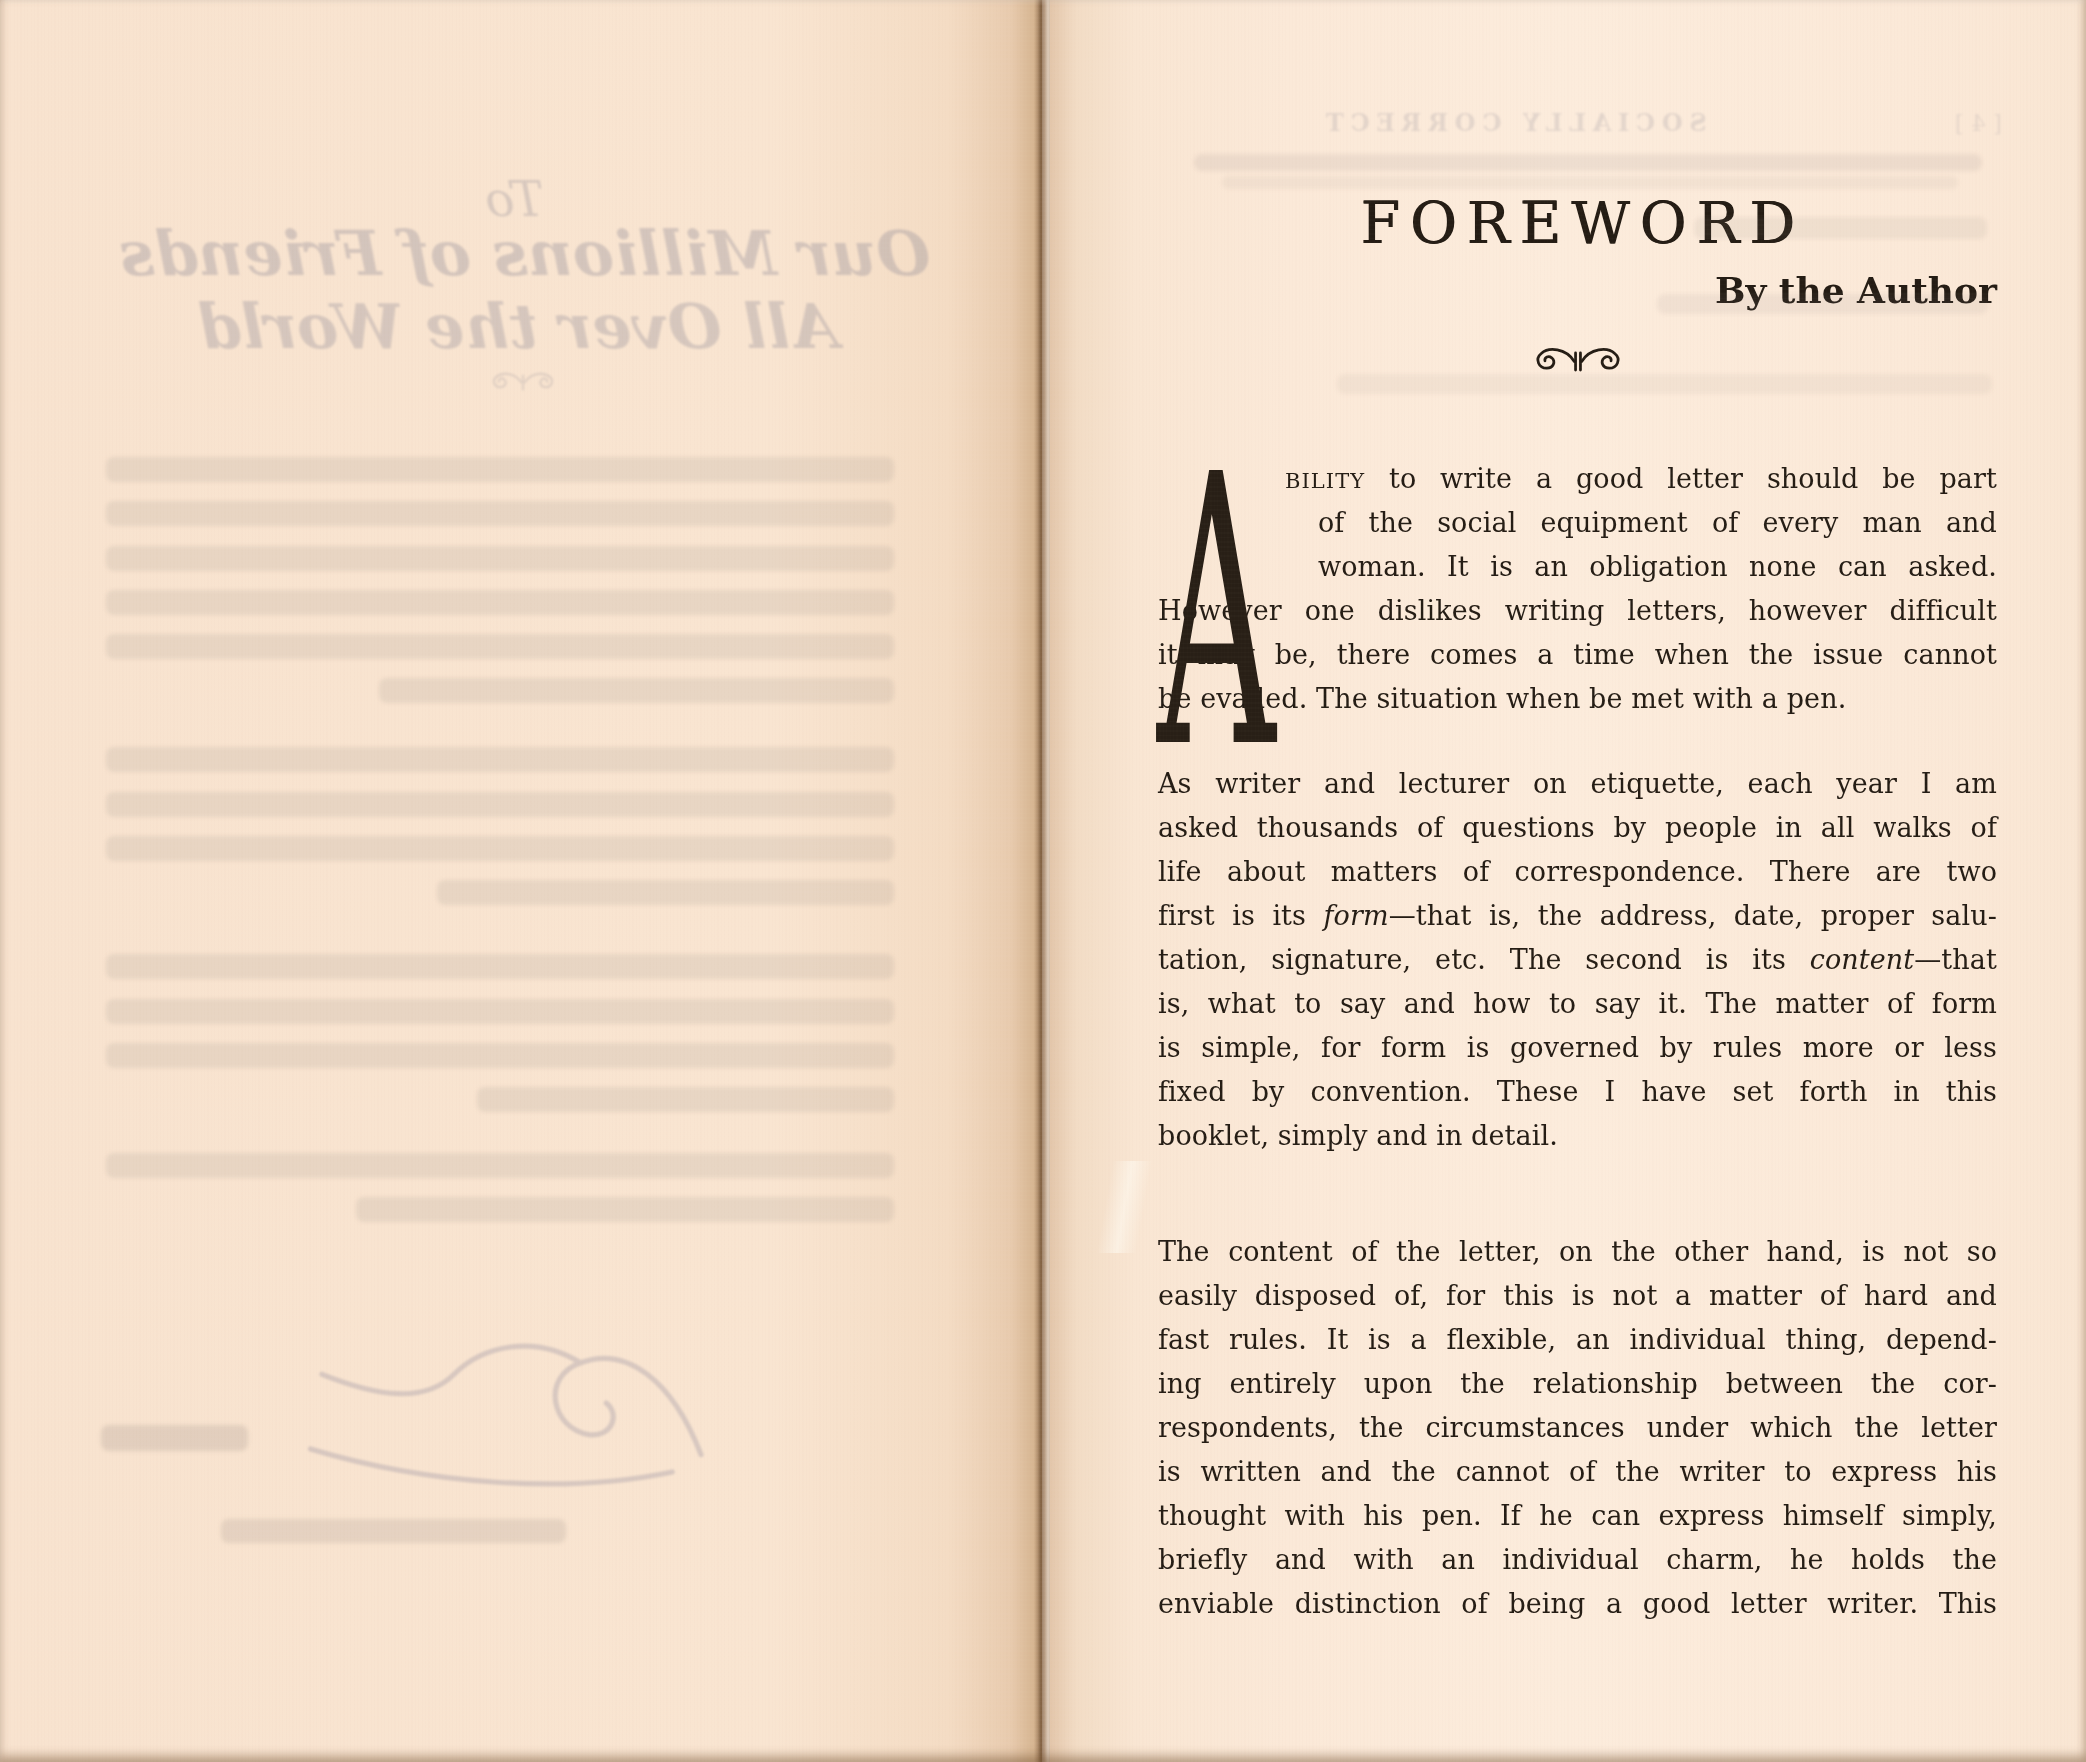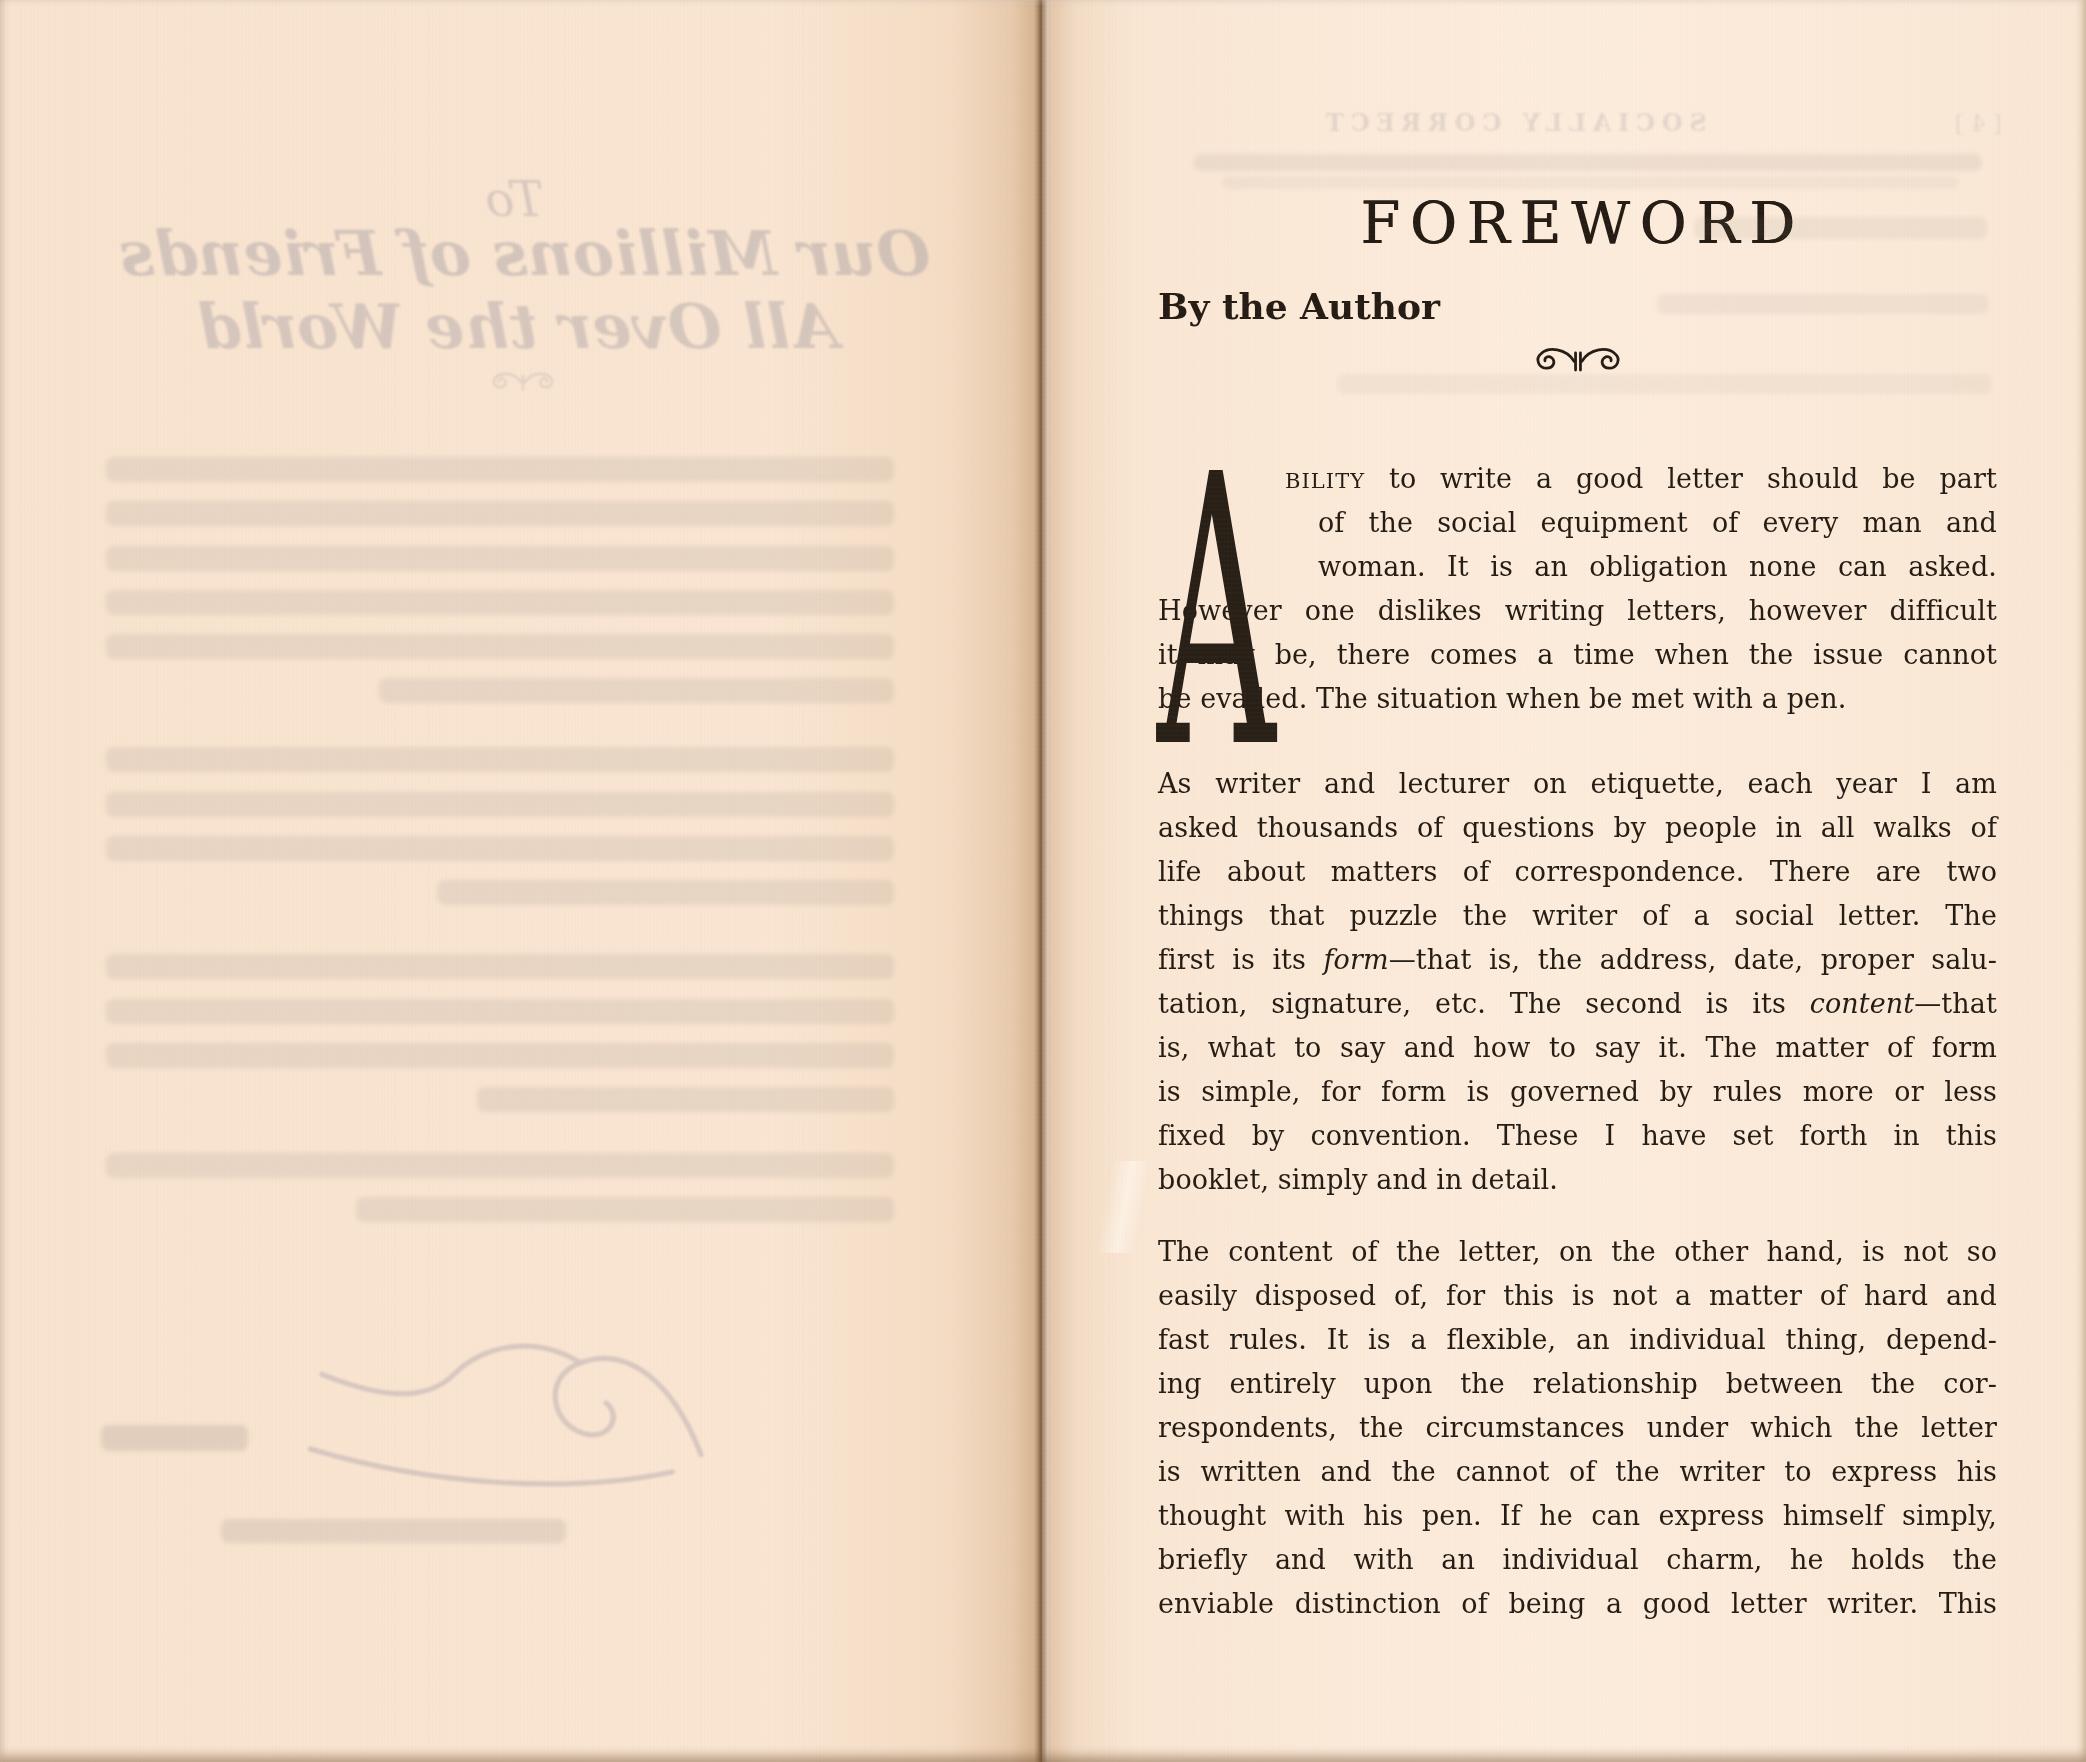--- a/index.html
+++ b/index.html
@@ -31,21 +31,21 @@
   .gl-title2{left:87px;top:290px;width:862px;font-size:62px;font-style:italic;font-weight:bold;text-align:center;opacity:.32;}
   .gl-orn{position:absolute;left:486px;top:369px;opacity:.22;filter:blur(0.9px);}
   .gr-header{left:69px;top:108px;width:788px;font-size:24px;letter-spacing:.28em;text-align:center;opacity:.22;font-weight:bold;}
   .gr-pagenum{left:860px;top:110px;width:92px;font-size:23px;opacity:.18;}
   .ghost-sig{position:absolute;left:276px;top:1311px;opacity:.33;filter:blur(1.1px);pointer-events:none;}
 
   
   .textcol{position:absolute;left:108px;width:839px;}
   .fw-title{top:190px;font-size:57px;letter-spacing:.175em;text-indent:.175em;text-align:center;color:#241c14;
             text-shadow:0.9px 0 0 #241c14;}
-  .fw-byline{top:269px;font-size:36px;font-weight:bold;text-align:left;color:#241c14;margin-top:16px;}
+  .fw-byline{top:269px;font-size:36px;font-weight:bold;text-align:right;color:#241c14;}
   .fw-ornament{top:343px;text-align:center;}
   .para{position:absolute;left:108px;width:839px;color:#241c14;}
   .line{height:44px;line-height:44px;font-size:27px;letter-spacing:.004em;
         text-align:justify;text-align-last:justify;}
   .line.lastline{text-align-last:left;}
   .line.dc1{padding-left:127px;}
   .line.dc23{padding-left:160px;}
   .it{font-style:italic;}
   .sc{font-size:21px;letter-spacing:.05em;}
   .dropcap{position:absolute;left:-1.1px;top:-30px;font-size:373px;line-height:1;color:#281f16;
@@ -119,21 +119,20 @@
           <div class="line dc23"><span>woman. It is an obligation none can asked.</span></div>
           <div class="line"><span>However one dislikes writing letters, however difficult</span></div>
           <div class="line"><span>it may be, there comes a time when the issue cannot</span></div>
           <div class="line lastline"><span>be evaded. The situation when be met with a pen.</span></div>
           <div class="dropcap">A</div>
         </div>
         <div class="para" style="top: 762px;">
           <div class="line"><span>As writer and lecturer on etiquette, each year I am</span></div>
           <div class="line"><span>asked thousands of questions by people in all walks of</span></div>
           <div class="line"><span>life about matters of correspondence. There are two</span></div>
-          <div class="line"><span>things that puzzle the writer of a social letter. The</span></div>
           <div class="line"><span>first is its </span><span class="it">form</span><span>—that is, the address, date, proper salu-</span></div>
           <div class="line"><span>tation, signature, etc. The second is its </span><span class="it">content</span><span>—that</span></div>
           <div class="line"><span>is, what to say and how to say it. The matter of form</span></div>
           <div class="line"><span>is simple, for form is governed by rules more or less</span></div>
           <div class="line"><span>fixed by convention. These I have set forth in this</span></div>
           <div class="line lastline"><span>booklet, simply and in detail.</span></div>
         </div>
         <div class="para" style="top: 1230px;">
           <div class="line"><span>The content of the letter, on the other hand, is not so</span></div>
           <div class="line"><span>easily disposed of, for this is not a matter of hard and</span></div>

